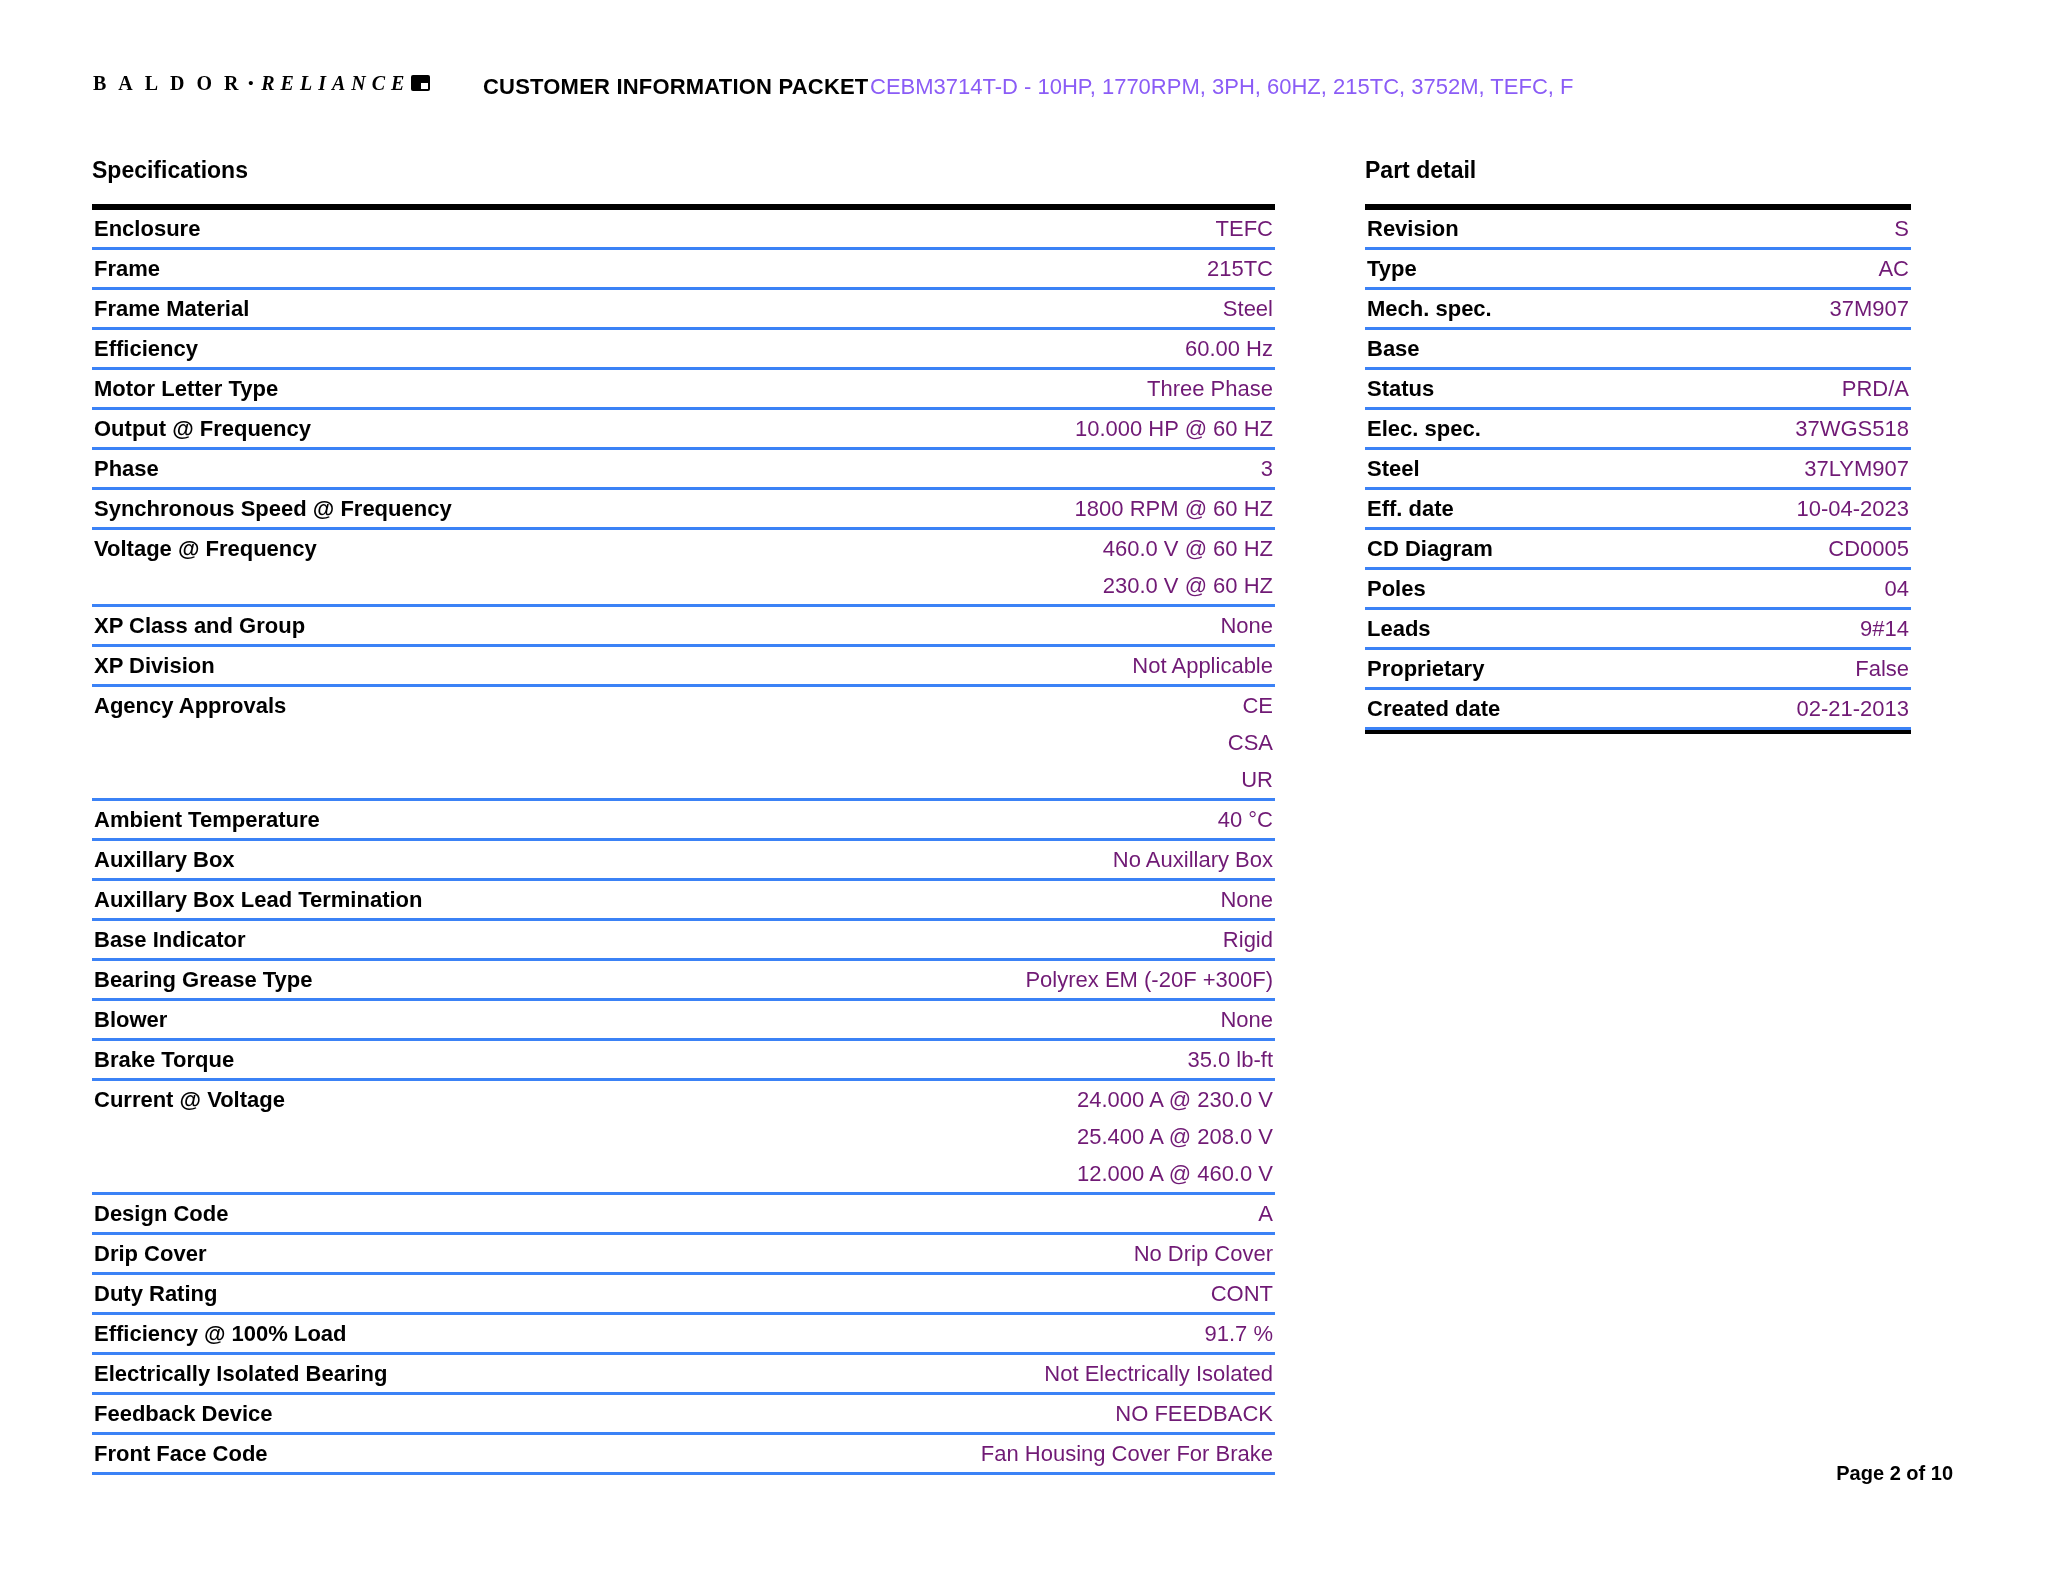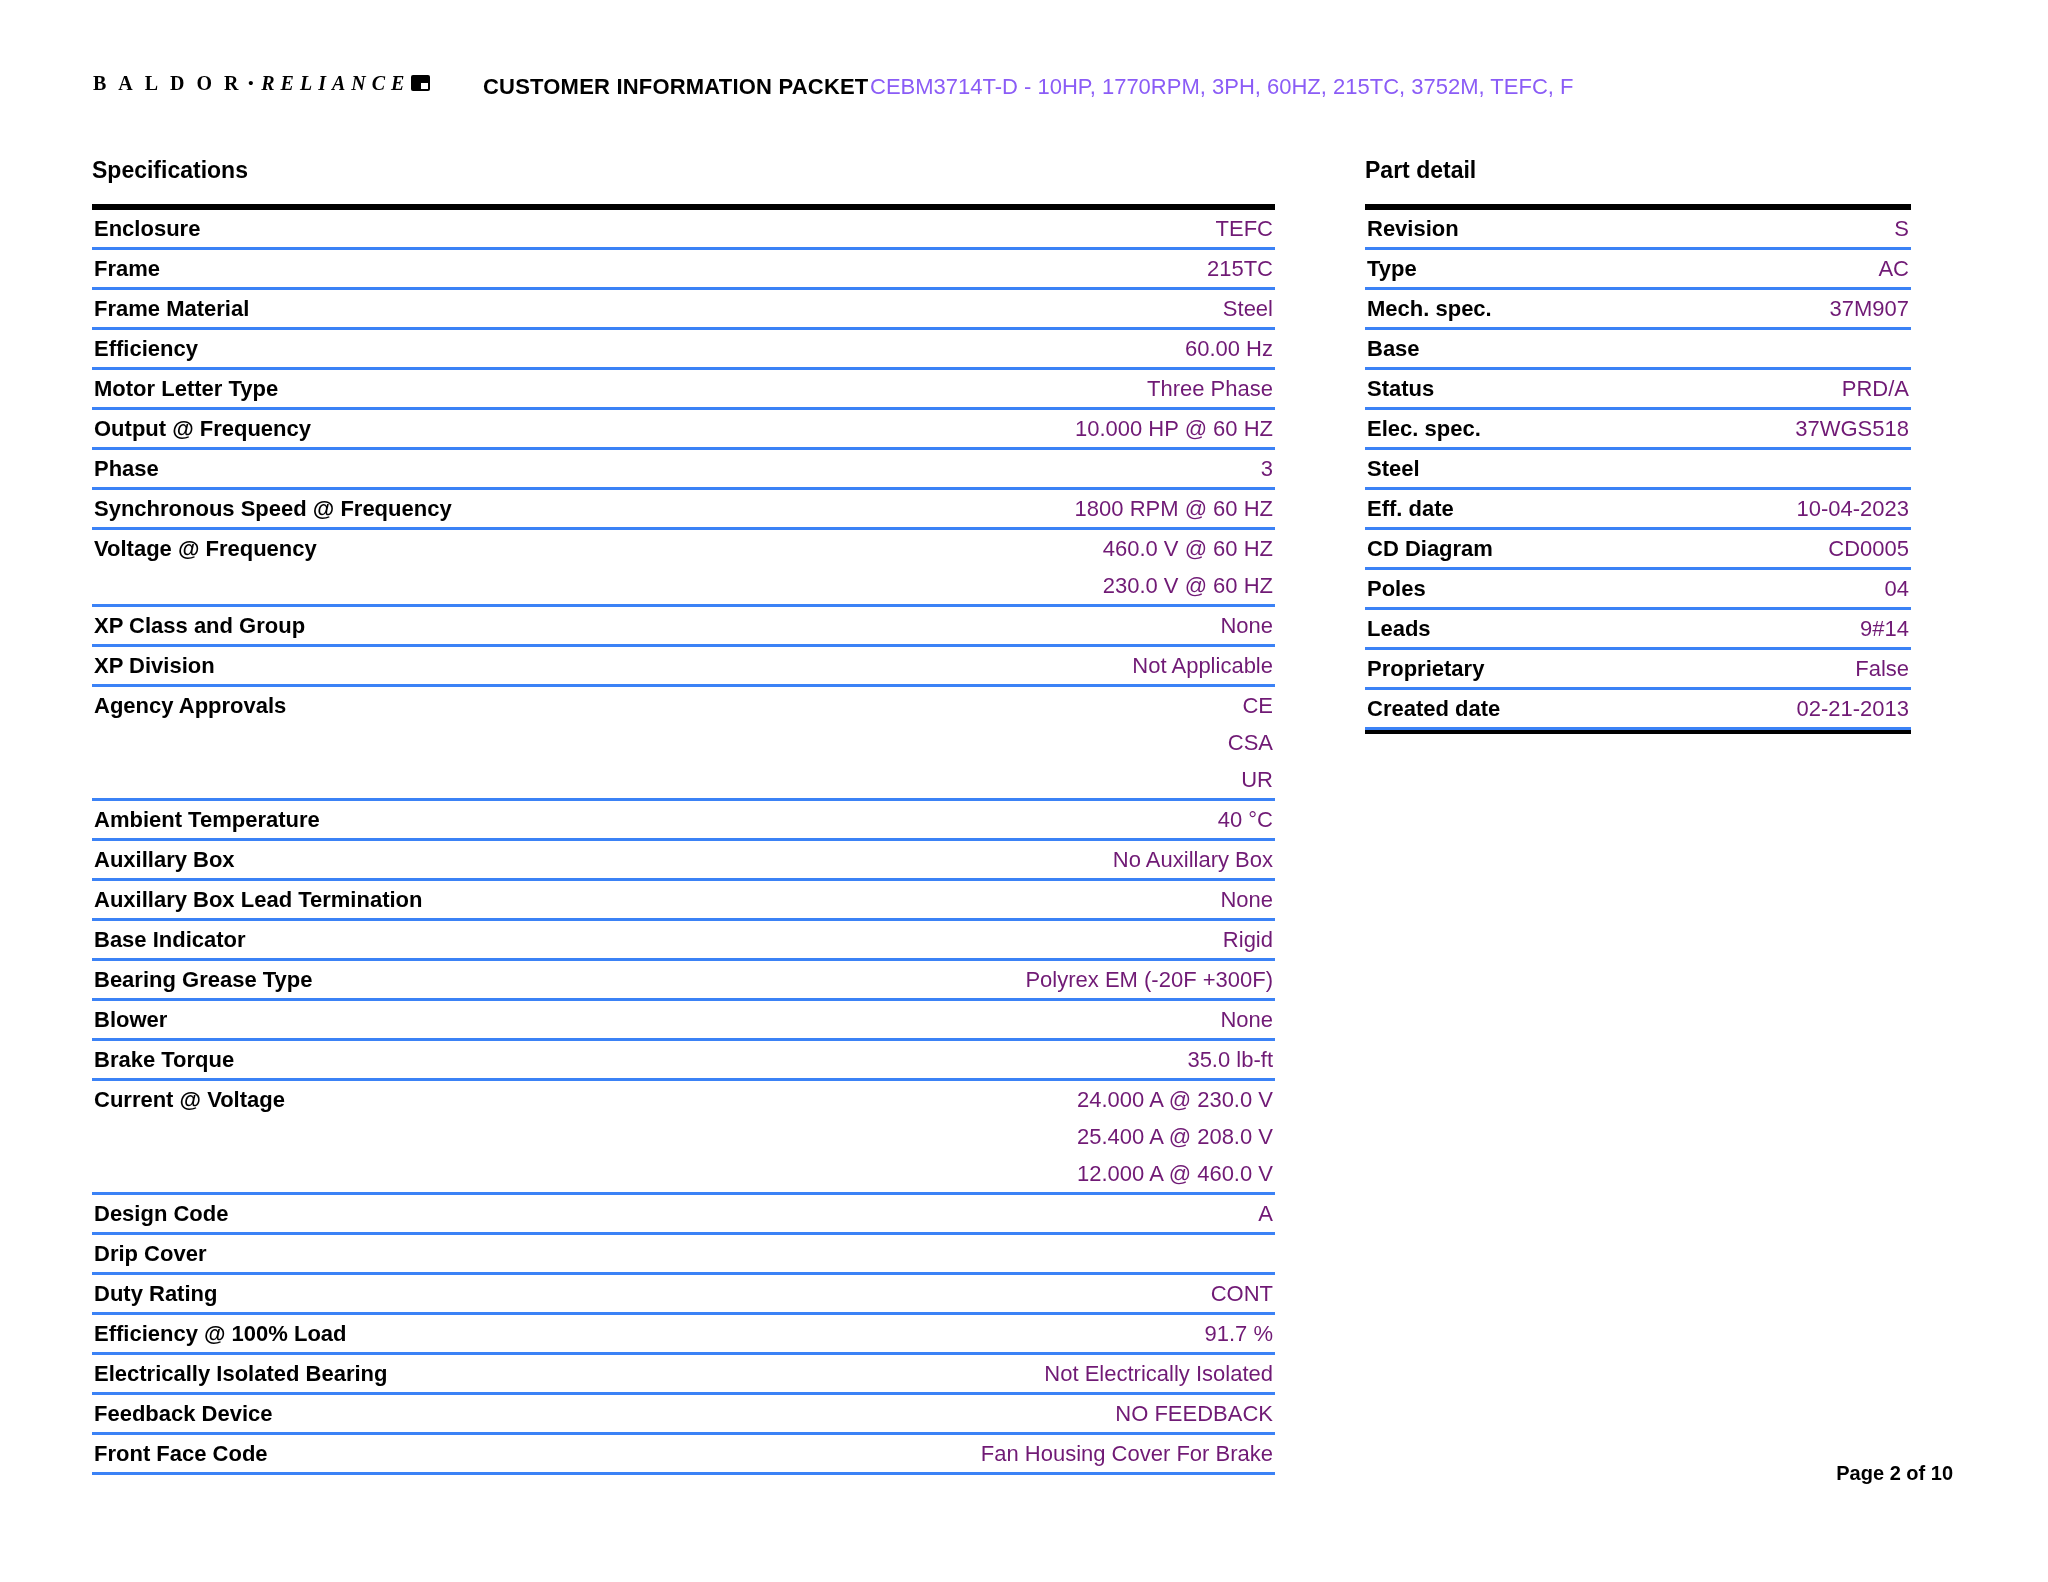--- a/index.html
+++ b/index.html
@@ -281,20 +281,23 @@
           </span>
         </div>
         <div class="row">
           <span class="lbl">Design Code</span>
           <span class="vals">
             <span class="v">A</span>
           </span>
         </div>
         <div class="row">
           <span class="lbl">Drip Cover</span>
+          <span class="vals">
+            <span class="v">No Drip Cover</span>
+          </span>
         </div>
         <div class="row">
           <span class="lbl">Duty Rating</span>
           <span class="vals">
             <span class="v">CONT</span>
           </span>
         </div>
         <div class="row">
           <span class="lbl">Efficiency @ 100% Load</span>
           <span class="vals">
@@ -354,20 +357,23 @@
           </span>
         </div>
         <div class="row">
           <span class="lbl">Elec. spec.</span>
           <span class="vals">
             <span class="v">37WGS518</span>
           </span>
         </div>
         <div class="row">
           <span class="lbl">Steel</span>
+          <span class="vals">
+            <span class="v">37LYM907</span>
+          </span>
         </div>
         <div class="row">
           <span class="lbl">Eff. date</span>
           <span class="vals">
             <span class="v">10-04-2023</span>
           </span>
         </div>
         <div class="row">
           <span class="lbl">CD Diagram</span>
           <span class="vals">

